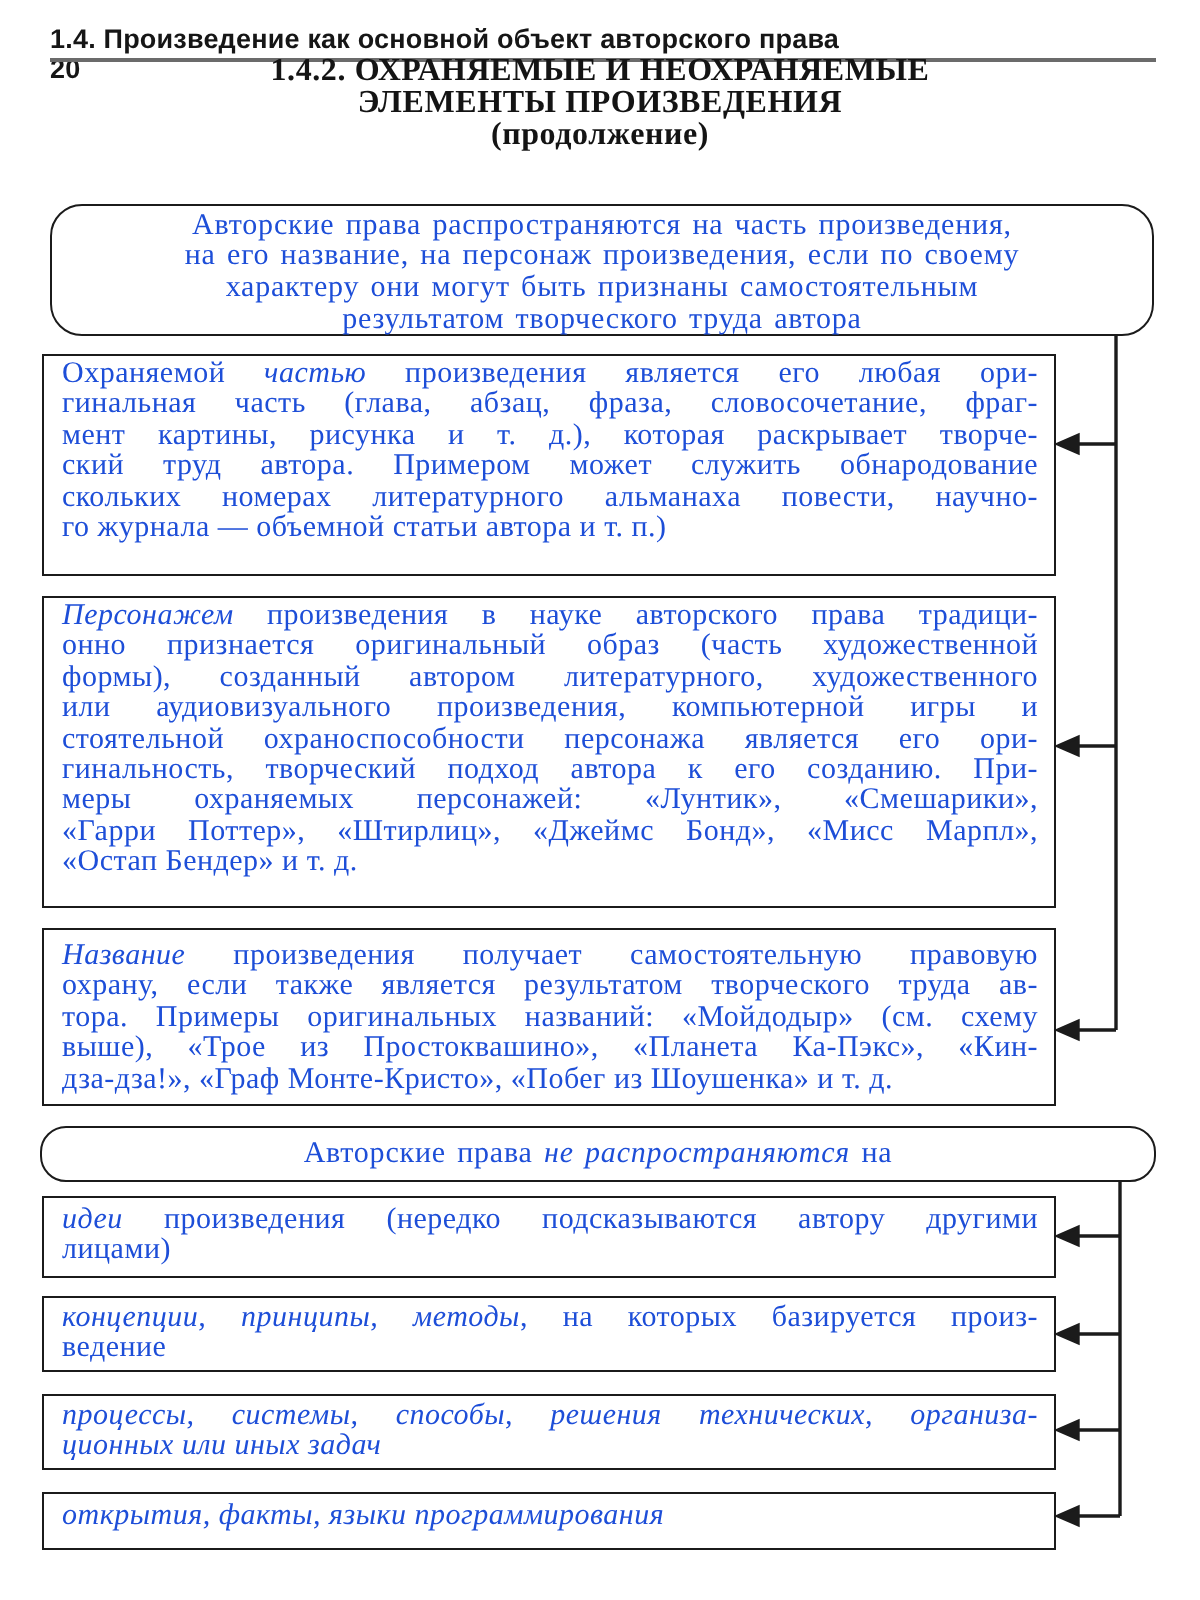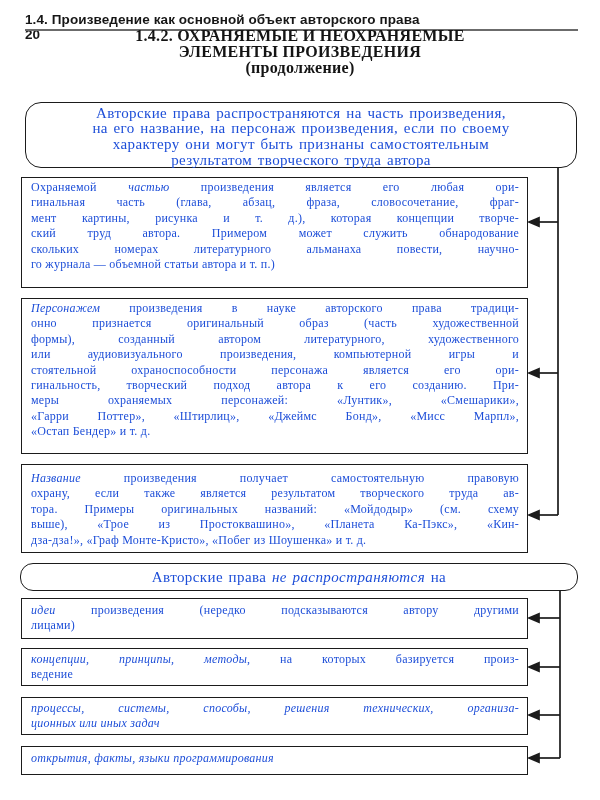--- a/index.html
+++ b/index.html
@@ -30,21 +30,21 @@
     box-sizing:border-box; background:#ffffff;
     border:1.6px solid #1b1b1b; color:#1d4ed8;
   }
   .rounded { border-radius:16px; }
   .rounded-sm { border-radius:13px; }
 
   .center-text { text-align:center; font-size:15px; line-height:15.8px;
     letter-spacing:0.4px; word-spacing:1.5px; padding-top:2.5px; }
 
   .body-text {
-    font-size:12px; line-height:15.4px; letter-spacing:0.25px;
+    font-size:15px; line-height:15.4px; letter-spacing:0.25px;
     padding:2px 8px 0 9px; text-align:justify;
   }
   .jline { text-align:justify; text-align-last:justify; }
   .it { font-style:italic; }
 
   
   #top-statement-box     { left:25px; top:102px; width:552px; height:66px; }
   #box-protected-part    { left:21px; top:177px; width:507px; height:111px; }
   #box-protected-character{ left:21px; top:298px; width:507px; height:156px; }
   #box-protected-title   { left:21px; top:464px; width:507px; height:89px; padding-top:6px; }
@@ -77,21 +77,21 @@
   <div id="top-statement-box" class="abs box rounded center-text">
       <div><span>Авторские права распространяются на часть произведения,</span></div>
       <div><span>на его название, на персонаж произведения, если по своему</span></div>
       <div><span>характеру они могут быть признаны самостоятельным</span></div>
       <div><span>результатом творческого труда автора</span></div>
     </div>
 
   <div id="box-protected-part" class="abs box body-text">
       <div class="jline"><span>Охраняемой </span><span class="it">частью</span><span> произведения является его любая ори-</span></div>
       <div class="jline"><span>гинальная часть (глава, абзац, фраза, словосочетание, фраг-</span></div>
-      <div class="jline"><span>мент картины, рисунка и т. д.), которая концепции творче-</span></div>
+      <div class="jline"><span>мент картины, рисунка и т. д.), которая раскрывает творче-</span></div>
       <div class="jline"><span>ский труд автора. Примером может служить обнародование</span></div>
       <div class="jline"><span>скольких номерах литературного альманаха повести, научно-</span></div>
       <div><span>го журнала — объемной статьи автора и т. п.)</span></div>
     </div>
 
   <div id="box-protected-character" class="abs box body-text">
       <div class="jline"><span class="it">Персонажем</span><span> произведения в науке авторского права традици-</span></div>
       <div class="jline"><span>онно признается оригинальный образ (часть художественной</span></div>
       <div class="jline"><span>формы), созданный автором литературного, художественного</span></div>
       <div class="jline"><span>или аудиовизуального произведения, компьютерной игры и</span></div>

